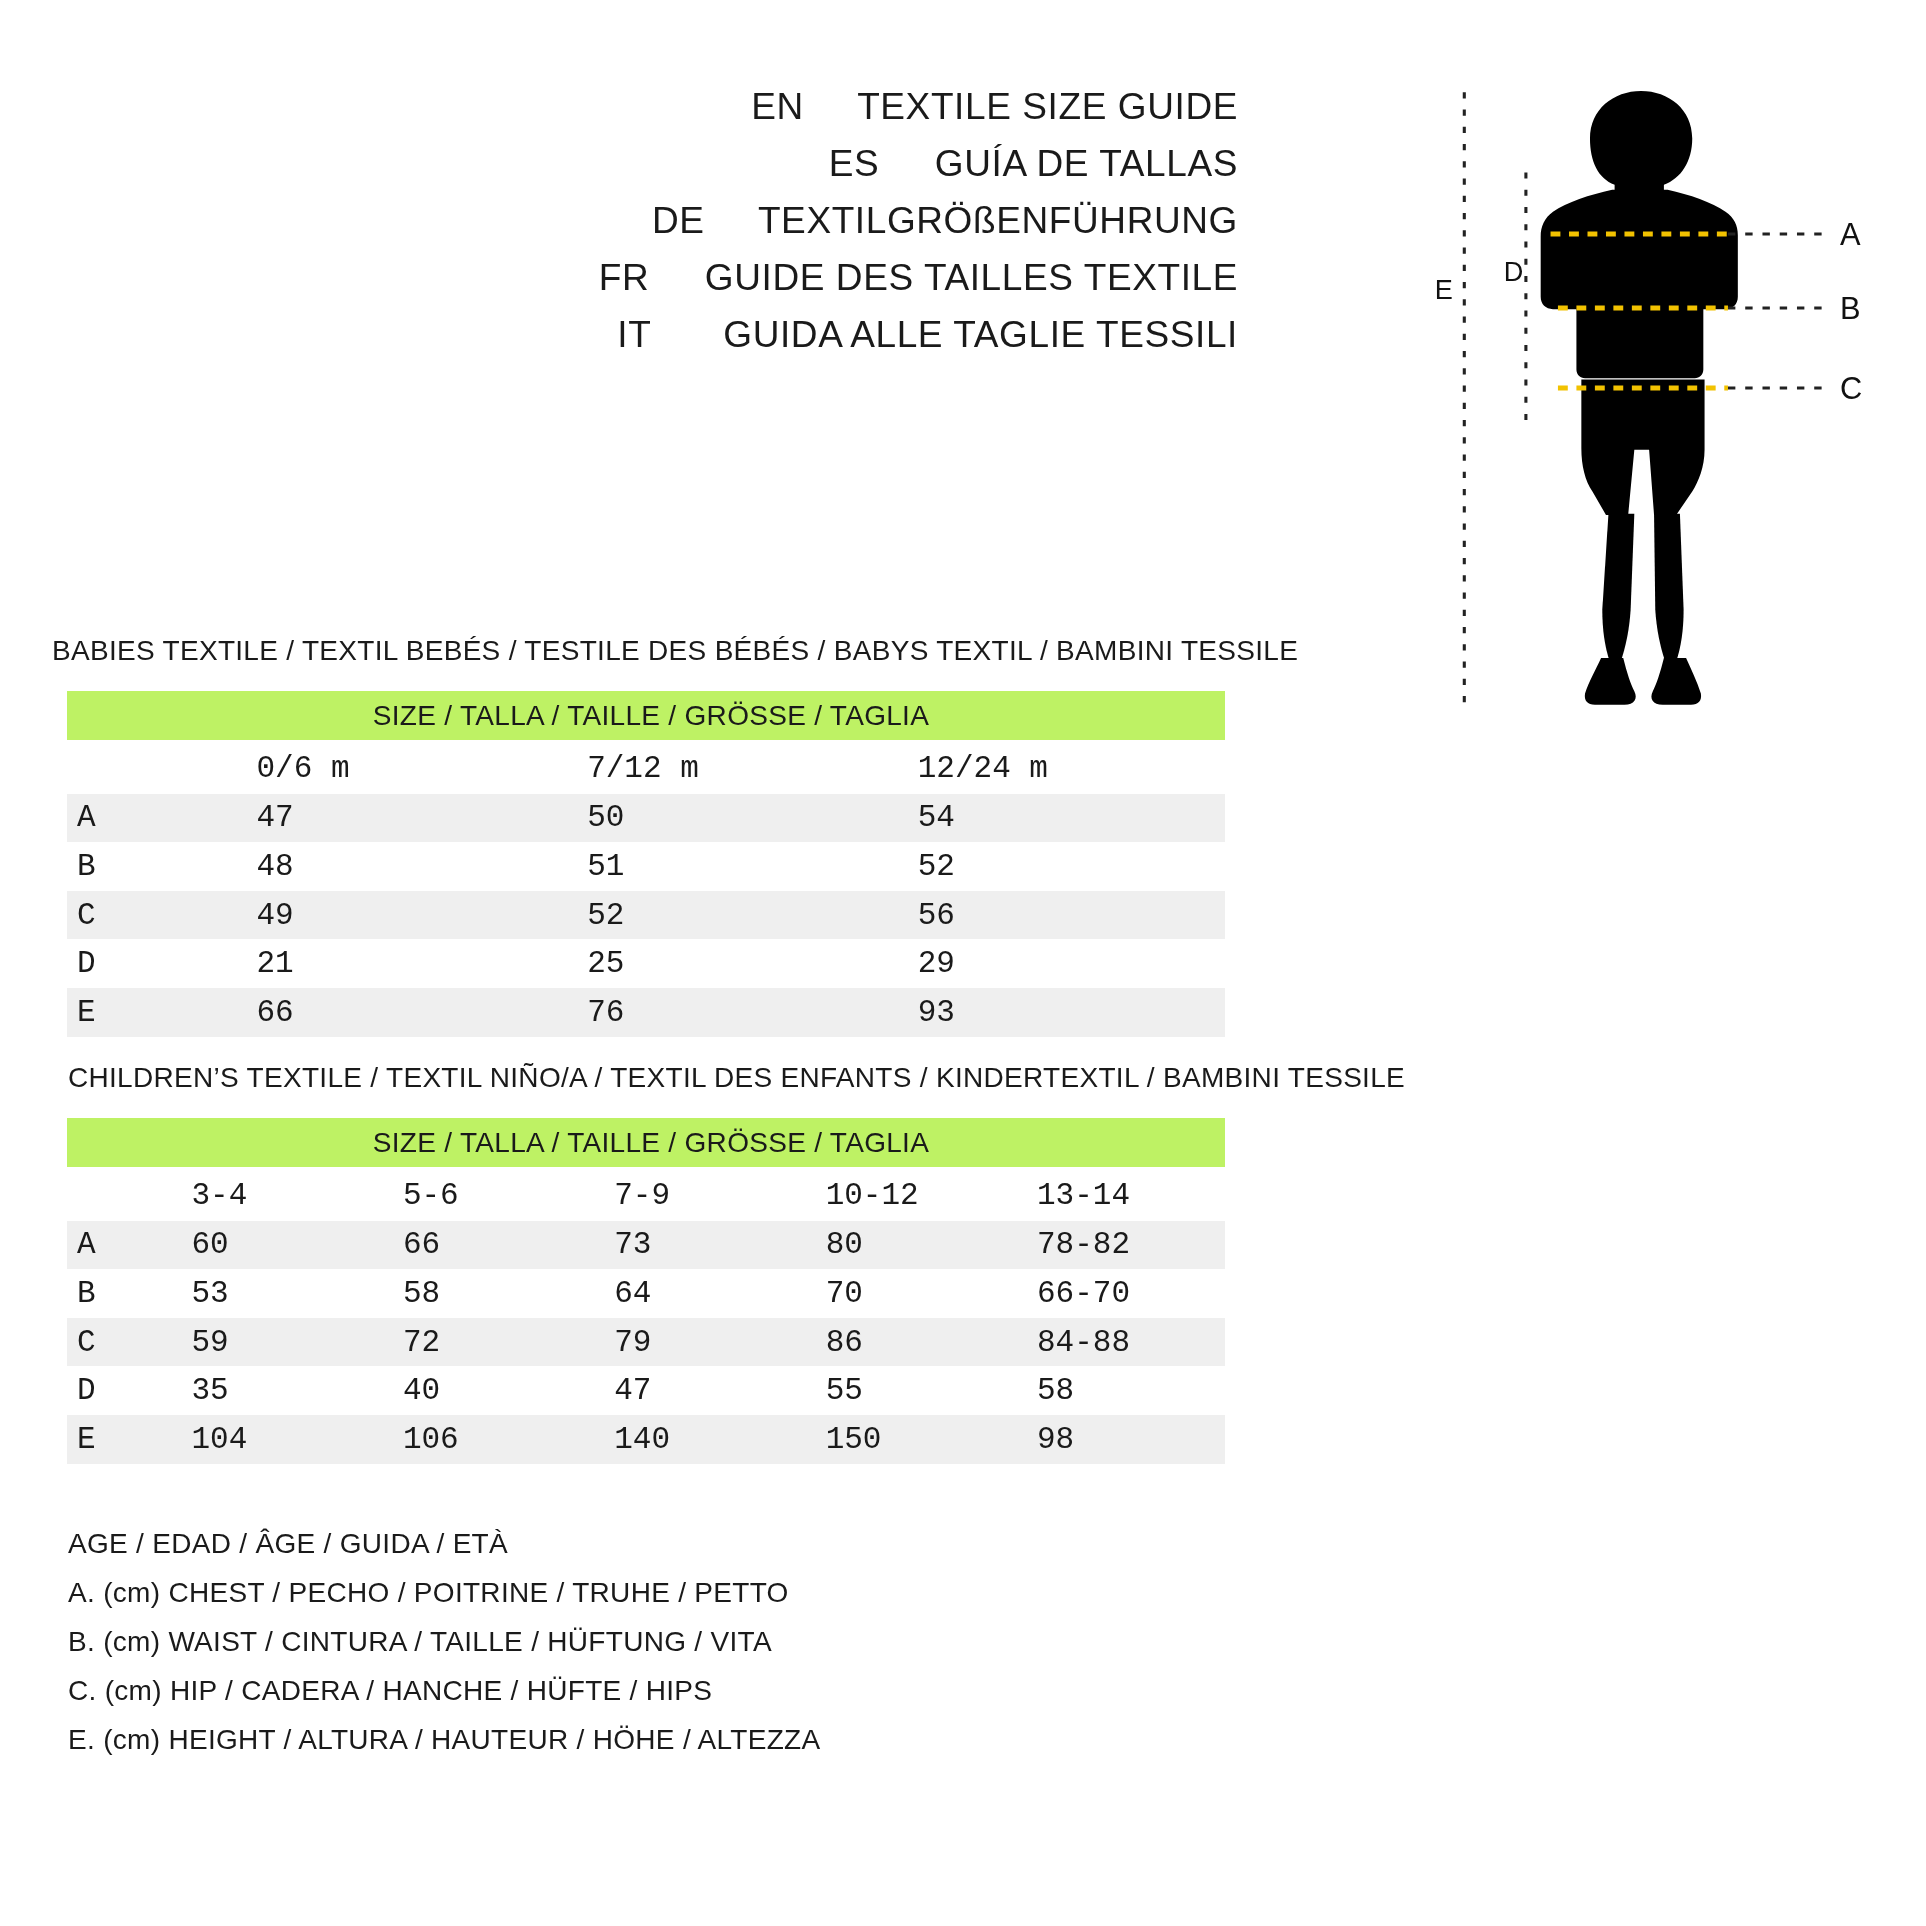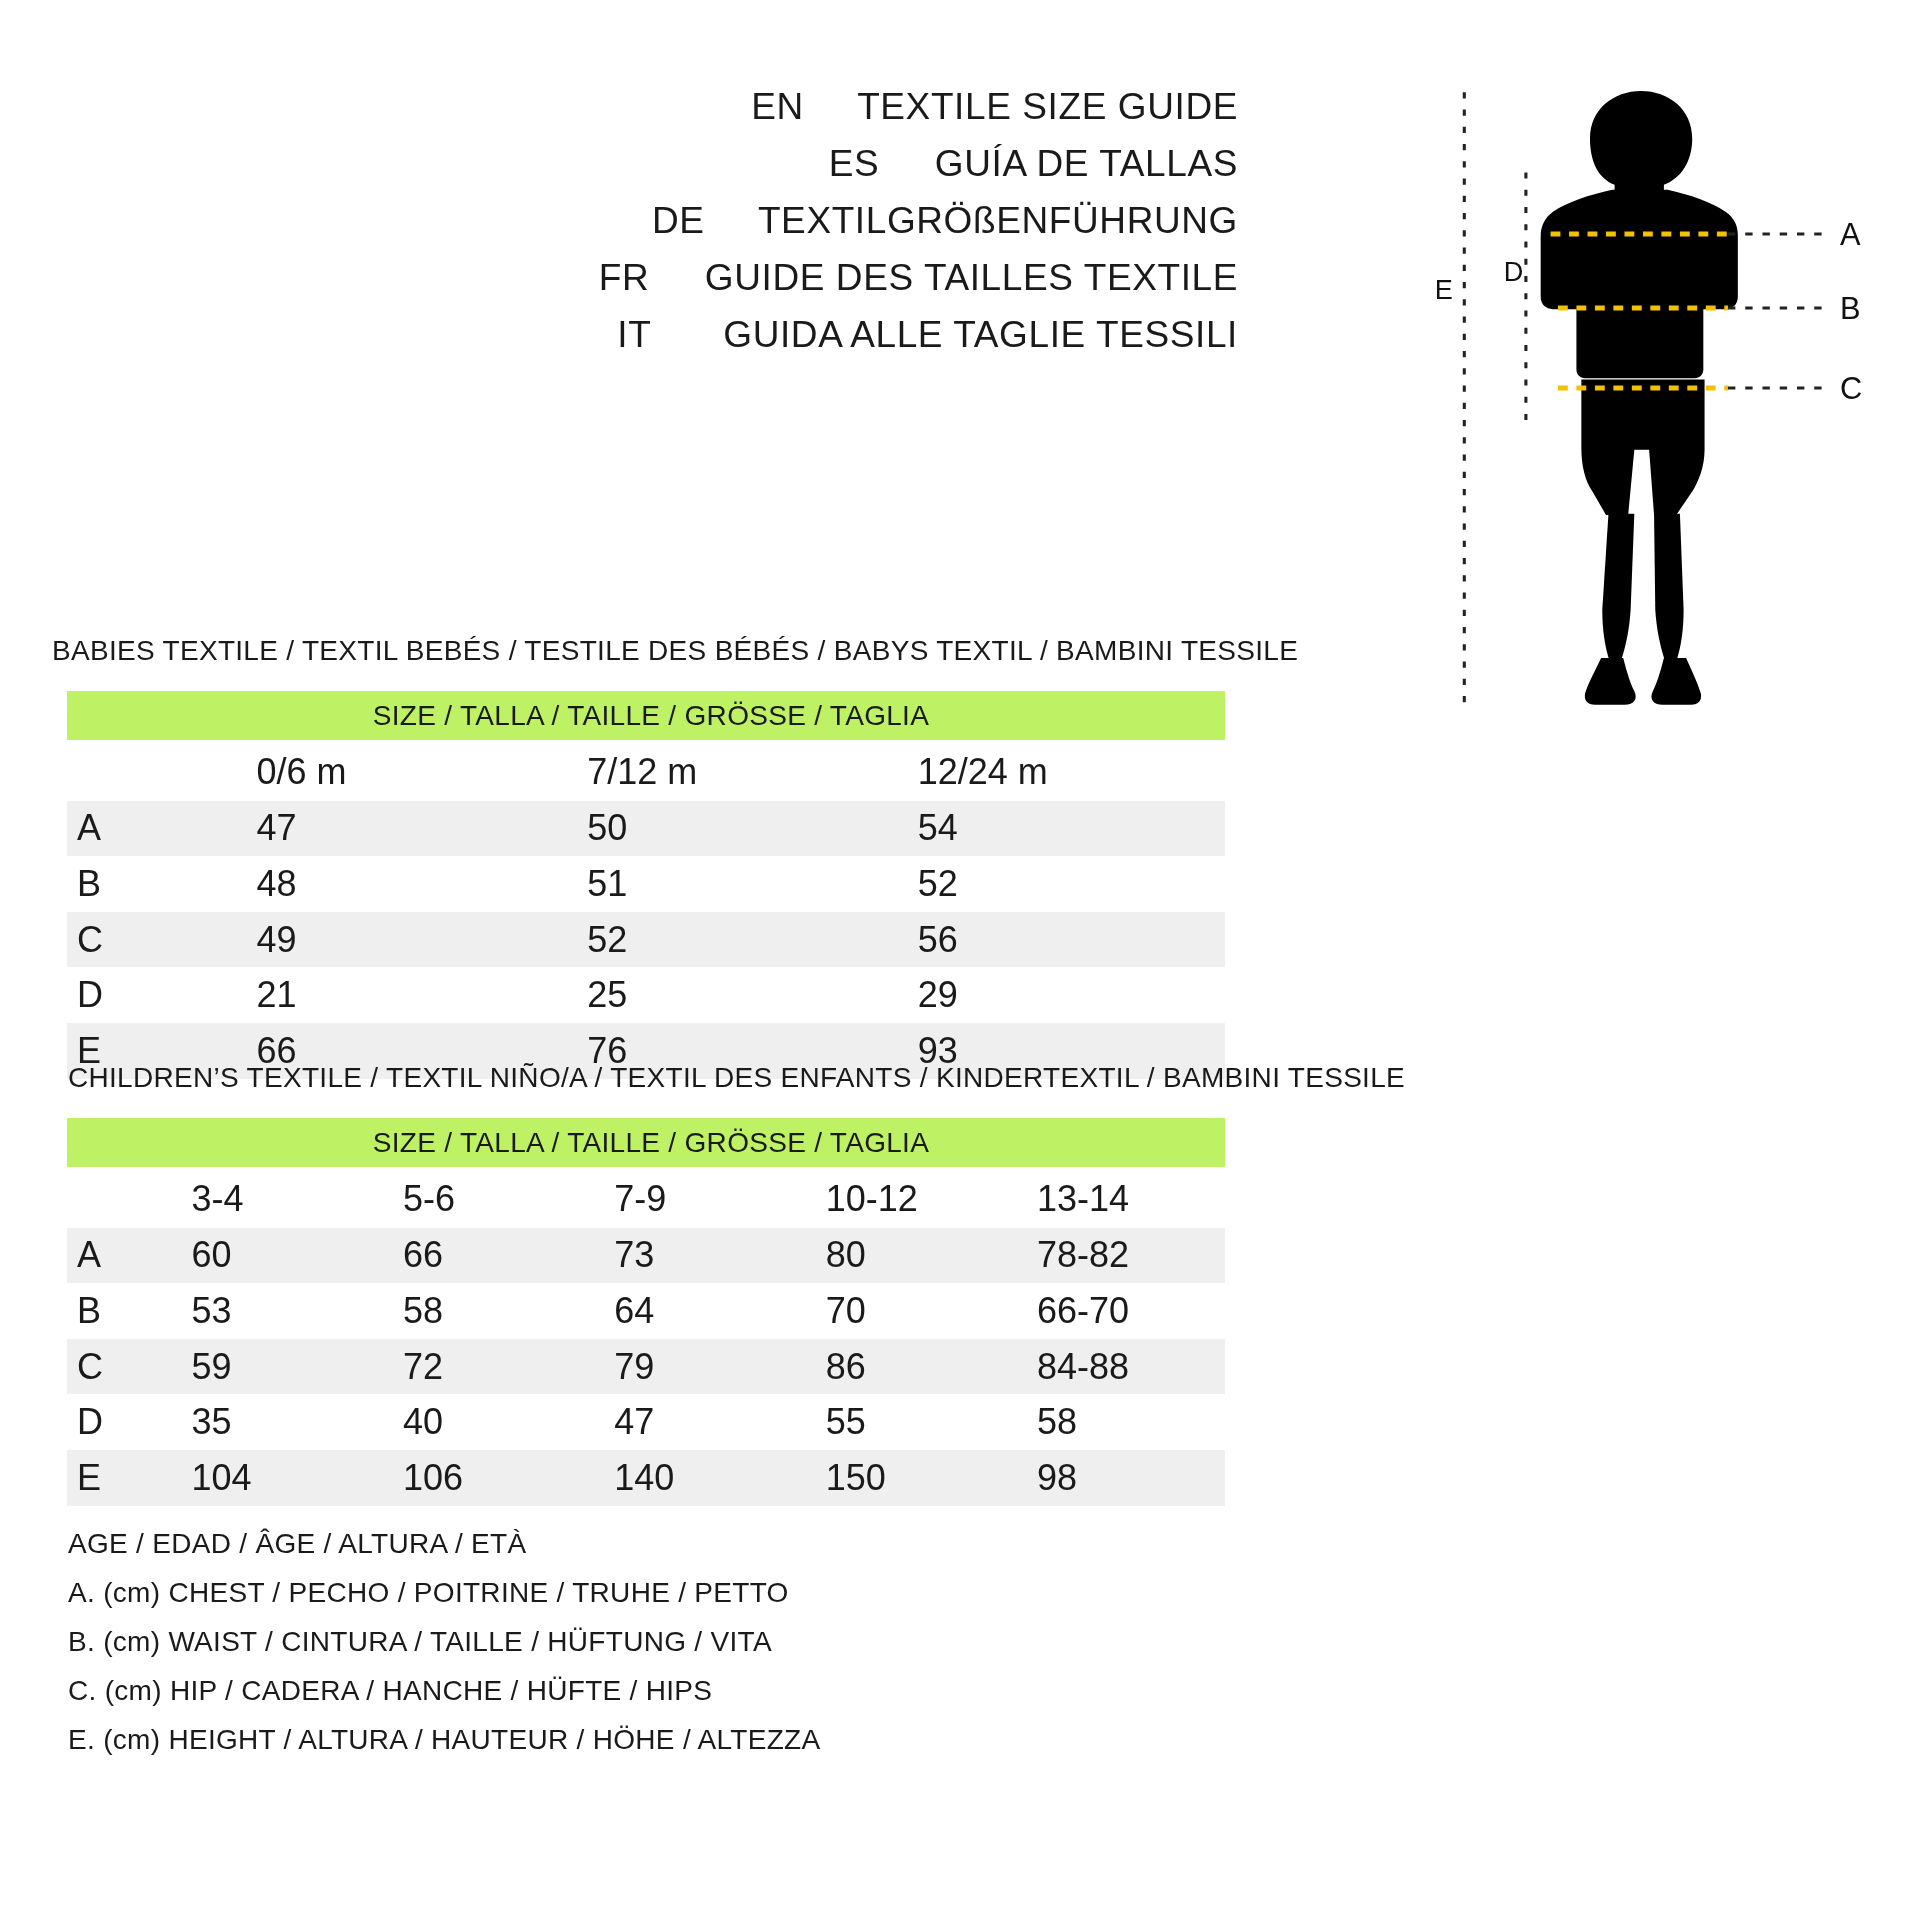--- a/index.html
+++ b/index.html
@@ -71,22 +71,23 @@
   .size-table th.head-title {
     background: #bef264;
     text-align: center;
     font-weight: normal;
     font-size: 28px;
     padding: 8.6px 0 8.6px 10px;
     letter-spacing: 0.3px;
   }
   .size-table td {
     padding: 6.8px 0;
-    font-size: 36px;
+    font-size: 31px;
     font-weight: normal;
+    font-family: Liberation Mono, monospace;
   }
   .size-table tr.zebra td { background: #efefef; }
   .size-table td.rowlabel {
     width: 92px;
     padding-left: 10px;
   }
   .size-table td.cell {
     text-align: left;
   }
   #babies-table td.cell { width: 203px; }
@@ -271,19 +272,19 @@
     <td class="cell"><span>104</span></td>
     <td class="cell"><span>106</span></td>
     <td class="cell"><span>140</span></td>
     <td class="cell"><span>150</span></td>
     <td class="cell"><span>98</span></td>
   </tr>
 </tbody>
   </table>
 
 <div class="legend">
-  <div class="legend-row">AGE / EDAD / ÂGE / ALTURA / ETÀ</div>
+  <div class="legend-row">AGE / EDAD / ÂGE / GUIDA / ETÀ</div>
   <div class="legend-row">A. (cm) CHEST / PECHO / POITRINE / TRUHE / PETTO</div>
   <div class="legend-row">B. (cm) WAIST / CINTURA / TAILLE / HÜFTUNG / VITA</div>
   <div class="legend-row">C. (cm) HIP / CADERA / HANCHE / HÜFTE / HIPS</div>
   <div class="legend-row">E. (cm) HEIGHT / ALTURA / HAUTEUR / HÖHE / ALTEZZA</div>
 </div>
 
 
 </body></html>

